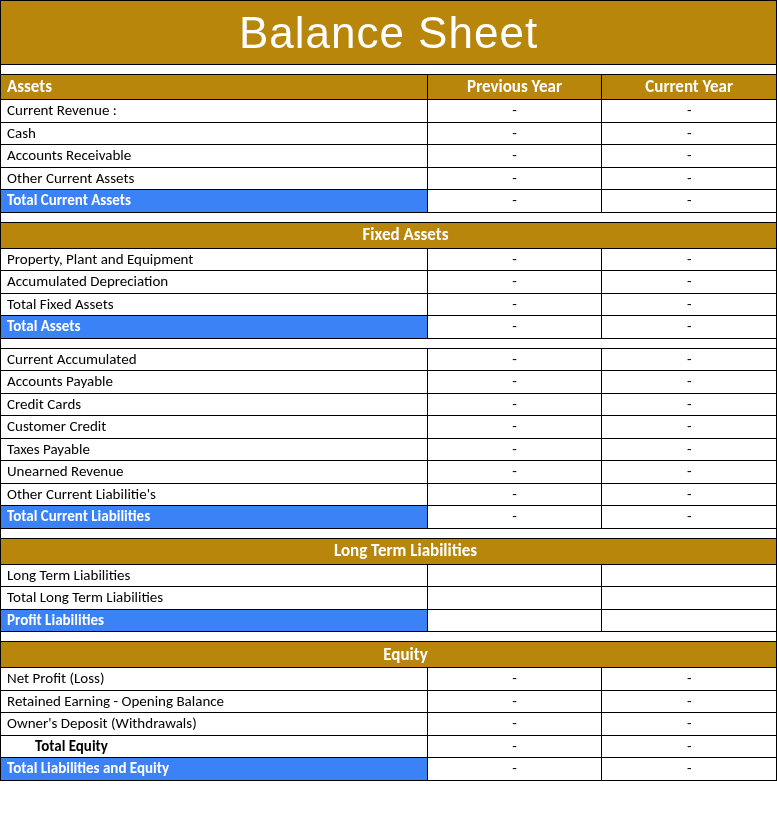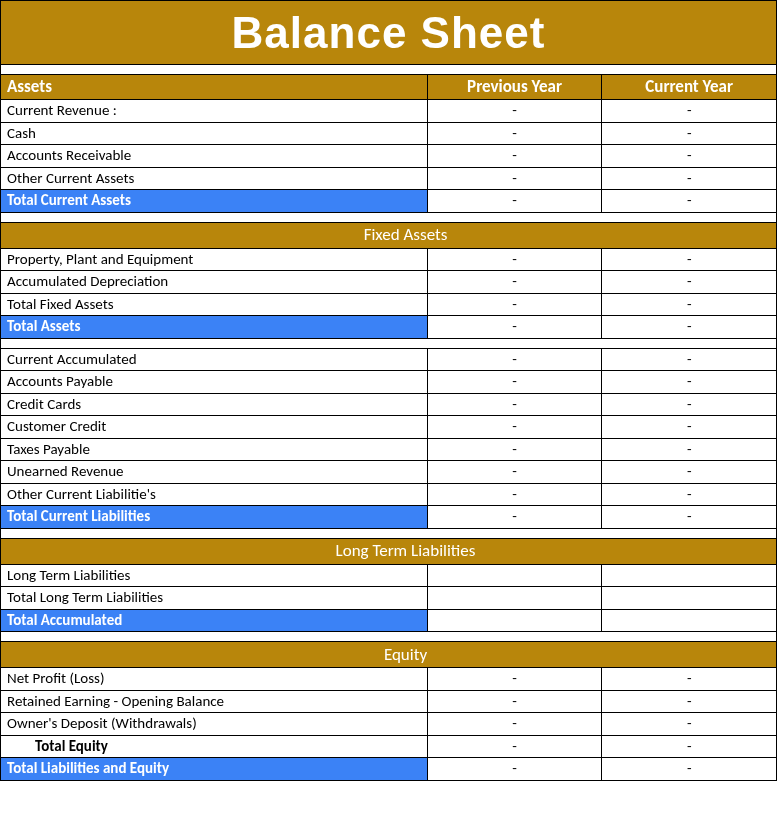--- a/index.html
+++ b/index.html
@@ -17,21 +17,21 @@
     padding: 1px 6px;
     font-size: 15px;
     line-height: 1.3;
     height: 20px;
     vertical-align: middle;
   }
   .title-row td {
     background: #b8860b;
     color: #fff;
     font-family: "Arial Rounded MT Bold", "Arial Black", Arial, sans-serif;
-    font-weight: bold;
+    font-weight: normal;
     font-size: 44px;
     text-align: center;
     height: 64px;
     letter-spacing: 1px;
   }
   .spacer-row td {
     background: #fff;
     height: 10px;
     padding: 0;
   }
@@ -43,21 +43,21 @@
     text-align: center;
     height: 14px;
   }
   .header-row td.left-head {
     text-align: left;
     padding-left: 6px;
   }
   .section-row td {
     background: #b8860b;
     color: #fff;
-    font-weight: normal;
+    font-weight: bold;
     font-size: 17px;
     text-align: center;
     height: 26px;
     padding-left: 40px;
   }
   .data-row td.label { text-align: left; }
   .data-row td.val { text-align: center; }
   .subtotal-row td.label {
     background: #3b82f6;
     color: #fff;
@@ -200,21 +200,21 @@
         <td class="label">Long Term Liabilities</td>
         <td class="val"></td>
         <td class="val"></td>
       </tr>
       <tr class="data-row">
         <td class="label">Total Long Term Liabilities</td>
         <td class="val"></td>
         <td class="val"></td>
       </tr>
       <tr class="subtotal-row">
-        <td class="label">Total Accumulated</td>
+        <td class="label">Profit Liabilities</td>
         <td class="val"></td>
         <td class="val"></td>
       </tr>
       <tr class="spacer-row">
         <td colspan="3"></td>
       </tr>
       <tr class="section-row">
         <td colspan="3">Equity</td>
       </tr>
       <tr class="data-row">

